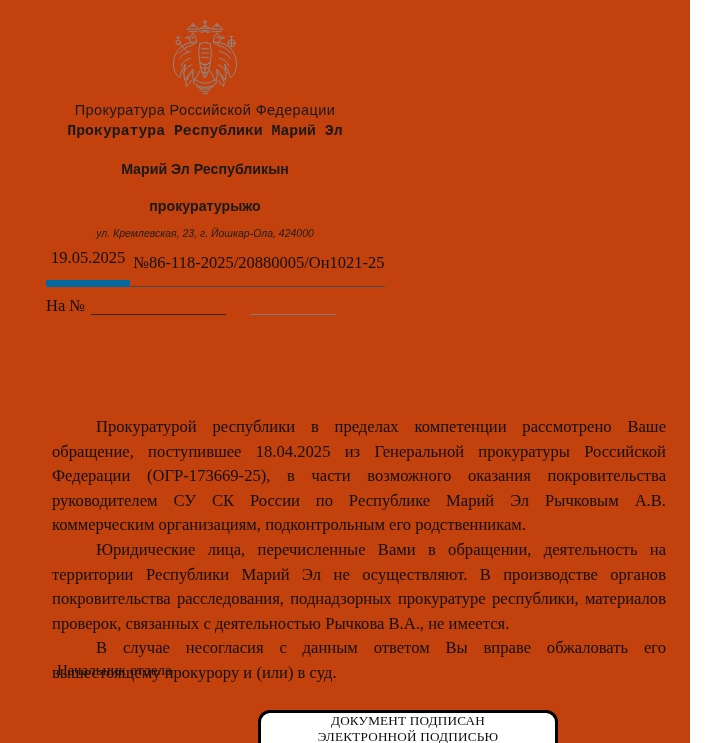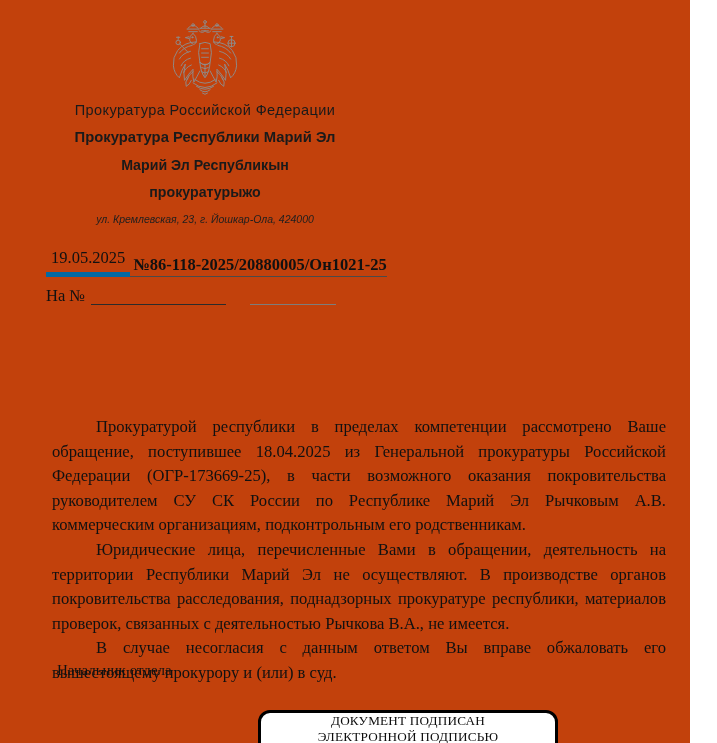--- a/index.html
+++ b/index.html
@@ -46,28 +46,29 @@
   .lh-line1 {
     font-size: 14.5px;
     letter-spacing: .4px;
     line-height: 20px;
     white-space: nowrap;
   }
   .lh-line2 {
     font-size: 14.8px;
     font-weight: bold;
     line-height: 22px;
-    margin-top: 6px;
+    margin-top: 0;
     white-space: nowrap;
+    font-family: Liberation Mono, monospace;
   }
   .lh-line3 {
     font-size: 14.2px;
     font-weight: bold;
     line-height: 20px;
-    margin-top: 7px;
+    margin-top: 17px;
   }
   .lh-addr {
     font-size: 10.5px;
     line-height: 16px;
     margin-top: 9px;
     color: #1f1f1f;
     font-style: italic;
   }
 
   
@@ -78,28 +79,27 @@
     width: 420px;
   }
   .ref-row {
     display: flex;
     align-items: flex-end;
     font-size: 16.5px;
     line-height: 20px;
     white-space: nowrap;
   }
   .ref-date {
-    border-bottom: 5px solid #0369a1;
-    padding: 0 5px 4px 5px;
+    border-bottom: 7px solid #0369a1;
+    padding: 0 5px 12px 5px;
   }
   .ref-num {
     padding-left: 3px;
-    padding-bottom: 1px;
+    padding-bottom: 13px;
     border-bottom: 1px solid #4a4a4a;
-    font-weight: bold;
   }
 
   .ref-row2 {
     display: flex;
     align-items: flex-end;
     margin-top: 9px;
     font-size: 16.5px;
     line-height: 20px;
     font-family: Liberation Serif, serif;
   }

